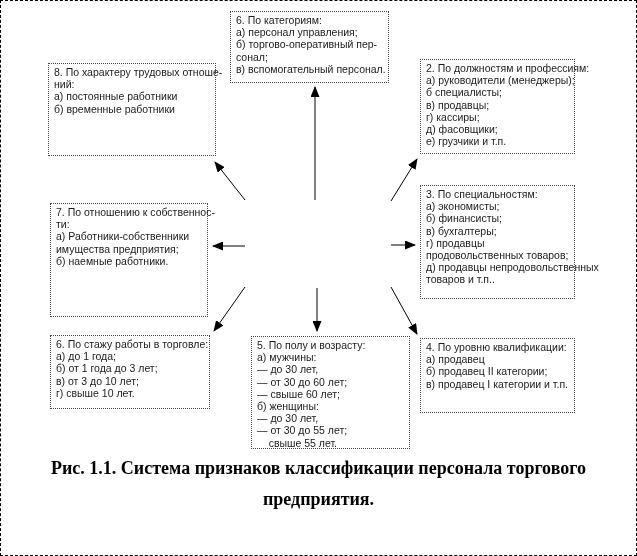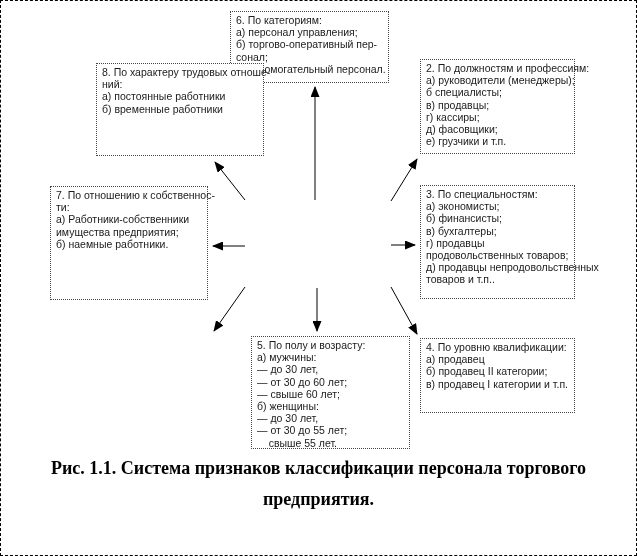--- a/index.html
+++ b/index.html
@@ -25,22 +25,22 @@
     padding: 2px 5px;
     white-space: pre;
   }
 
   .box1 { left: 229px; top: 10px;  width: 159px; height: 72px; }
   .box2 { left: 419px; top: 58px;  width: 155px; height: 95px; }
   .box3 { left: 419px; top: 184px; width: 155px; height: 114px; }
   .box4 { left: 419px; top: 337px; width: 155px; height: 75px; }
   .box5 { left: 250px; top: 335px; width: 159px; height: 113px; }
   .box6 { left: 49px;  top: 334px; width: 160px; height: 74px; }
-  .box7 { left: 49px;  top: 185px; width: 158px; height: 114px; }
-  .box8 { left: 47px;  top: 62px;  width: 168px; height: 93px; margin-left: 48px; }
+  .box7 { left: 49px;  top: 202px; width: 158px; height: 114px; }
+  .box8 { left: 47px;  top: 62px;  width: 168px; height: 93px; }
 
   .center-box {
     position: absolute;
     left: 244px; top: 199px;
     width: 146px; height: 88px;
     border: 4px solid #a6a6a6;
     background: #fff;
   }
   .center-inner {
     position: absolute;
@@ -107,20 +107,25 @@
 в) продавец I категории и т.п.</div>
   <div class="cbox box5">5. По полу и возрасту:
 а) мужчины:
 — до 30 лет,
 — от 30 до 60 лет;
 — свыше 60 лет;
 б) женщины:
 — до 30 лет,
 — от 30 до 55 лет;
     свыше 55 лет.</div>
+  <div class="cbox box6">6. По стажу работы в торговле:
+а) до 1 года;
+б) от 1 года до 3 лет;
+в) от 3 до 10 лет;
+г) свыше 10 лет.</div>
   <div class="cbox box7">7. По отношению к собственнос-
 ти:
 а) Работники-собственники
 имущества предприятия;
 б) наемные работники.</div>
   <div class="cbox box8">8. По характеру трудовых отноше-
 ний:
 а) постоянные работники
 б) временные работники</div>
 

